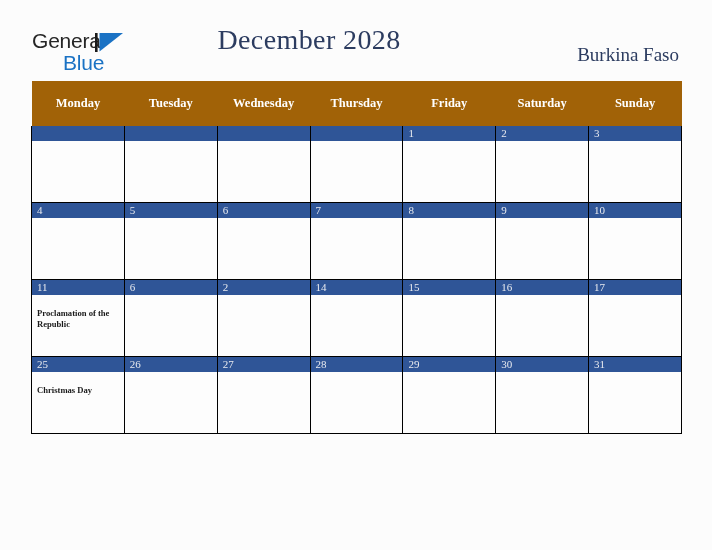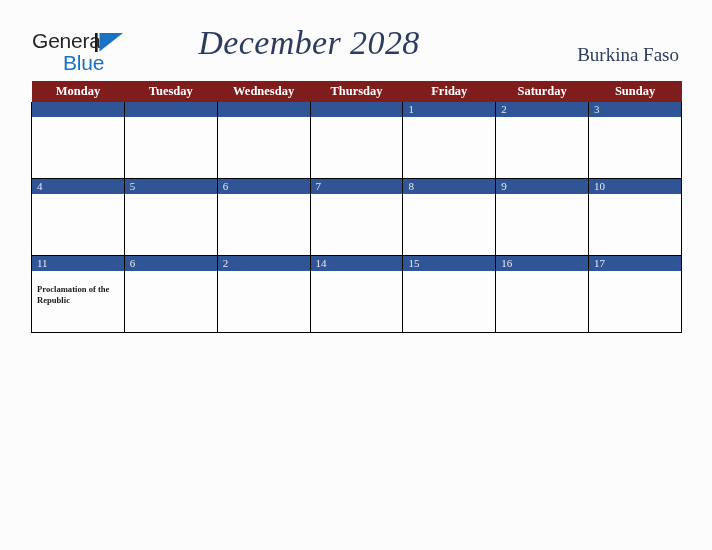--- a/index.html
+++ b/index.html
@@ -65,25 +65,24 @@
     letter-spacing: -0.2px;
     white-space: nowrap;
   }
 
   .cal-title {
     position: absolute;
     left: 0;
     top: 24px;
     width: 618px;
     text-align: center;
-    font-size: 34px;
+    font-size: 28px;
     color: #2c3c60;
     font-family: "Liberation Serif", serif;
     letter-spacing: 0.4px;
-    font-style: italic;
   }
 
   .country {
     position: absolute;
     right: 33px;
     top: 44px;
     font-size: 19px;
     color: #2c3c60;
     font-family: "Liberation Serif", serif;
     white-space: nowrap;
@@ -93,26 +92,26 @@
   .cal {
     position: absolute;
     left: 31px;
     top: 81px;
     width: 651px;
     border-collapse: collapse;
     table-layout: fixed;
   }
 
   .cal th {
-    background: #7f1d1d;
+    background: #a16207;
     color: #ffffff;
     font-size: 12.5px;
     font-weight: bold;
     height: 21px;
-    padding: 0;
+    padding: 12px;
     text-align: center;
     font-family: "Liberation Serif", serif;
     border: none;
   }
 
   .cal td {
     padding: 0;
     vertical-align: top;
     border-left: 1px solid #000;
     border-right: 1px solid #000;
@@ -239,16 +238,40 @@
           <td>
             <div class="daybar">15</div>
           </td>
           <td>
             <div class="daybar">16</div>
           </td>
           <td>
             <div class="daybar">17</div>
           </td>
         </tr>
+        <tr>
+          <td class="first-col">
+            <div class="daybar">25</div>
+            <div class="holiday">Christmas Day</div>
+          </td>
+          <td>
+            <div class="daybar">26</div>
+          </td>
+          <td>
+            <div class="daybar">27</div>
+          </td>
+          <td>
+            <div class="daybar">28</div>
+          </td>
+          <td>
+            <div class="daybar">29</div>
+          </td>
+          <td>
+            <div class="daybar">30</div>
+          </td>
+          <td>
+            <div class="daybar">31</div>
+          </td>
+        </tr>
       </tbody>
   </table>
 
 </div>
 
 </body></html>

